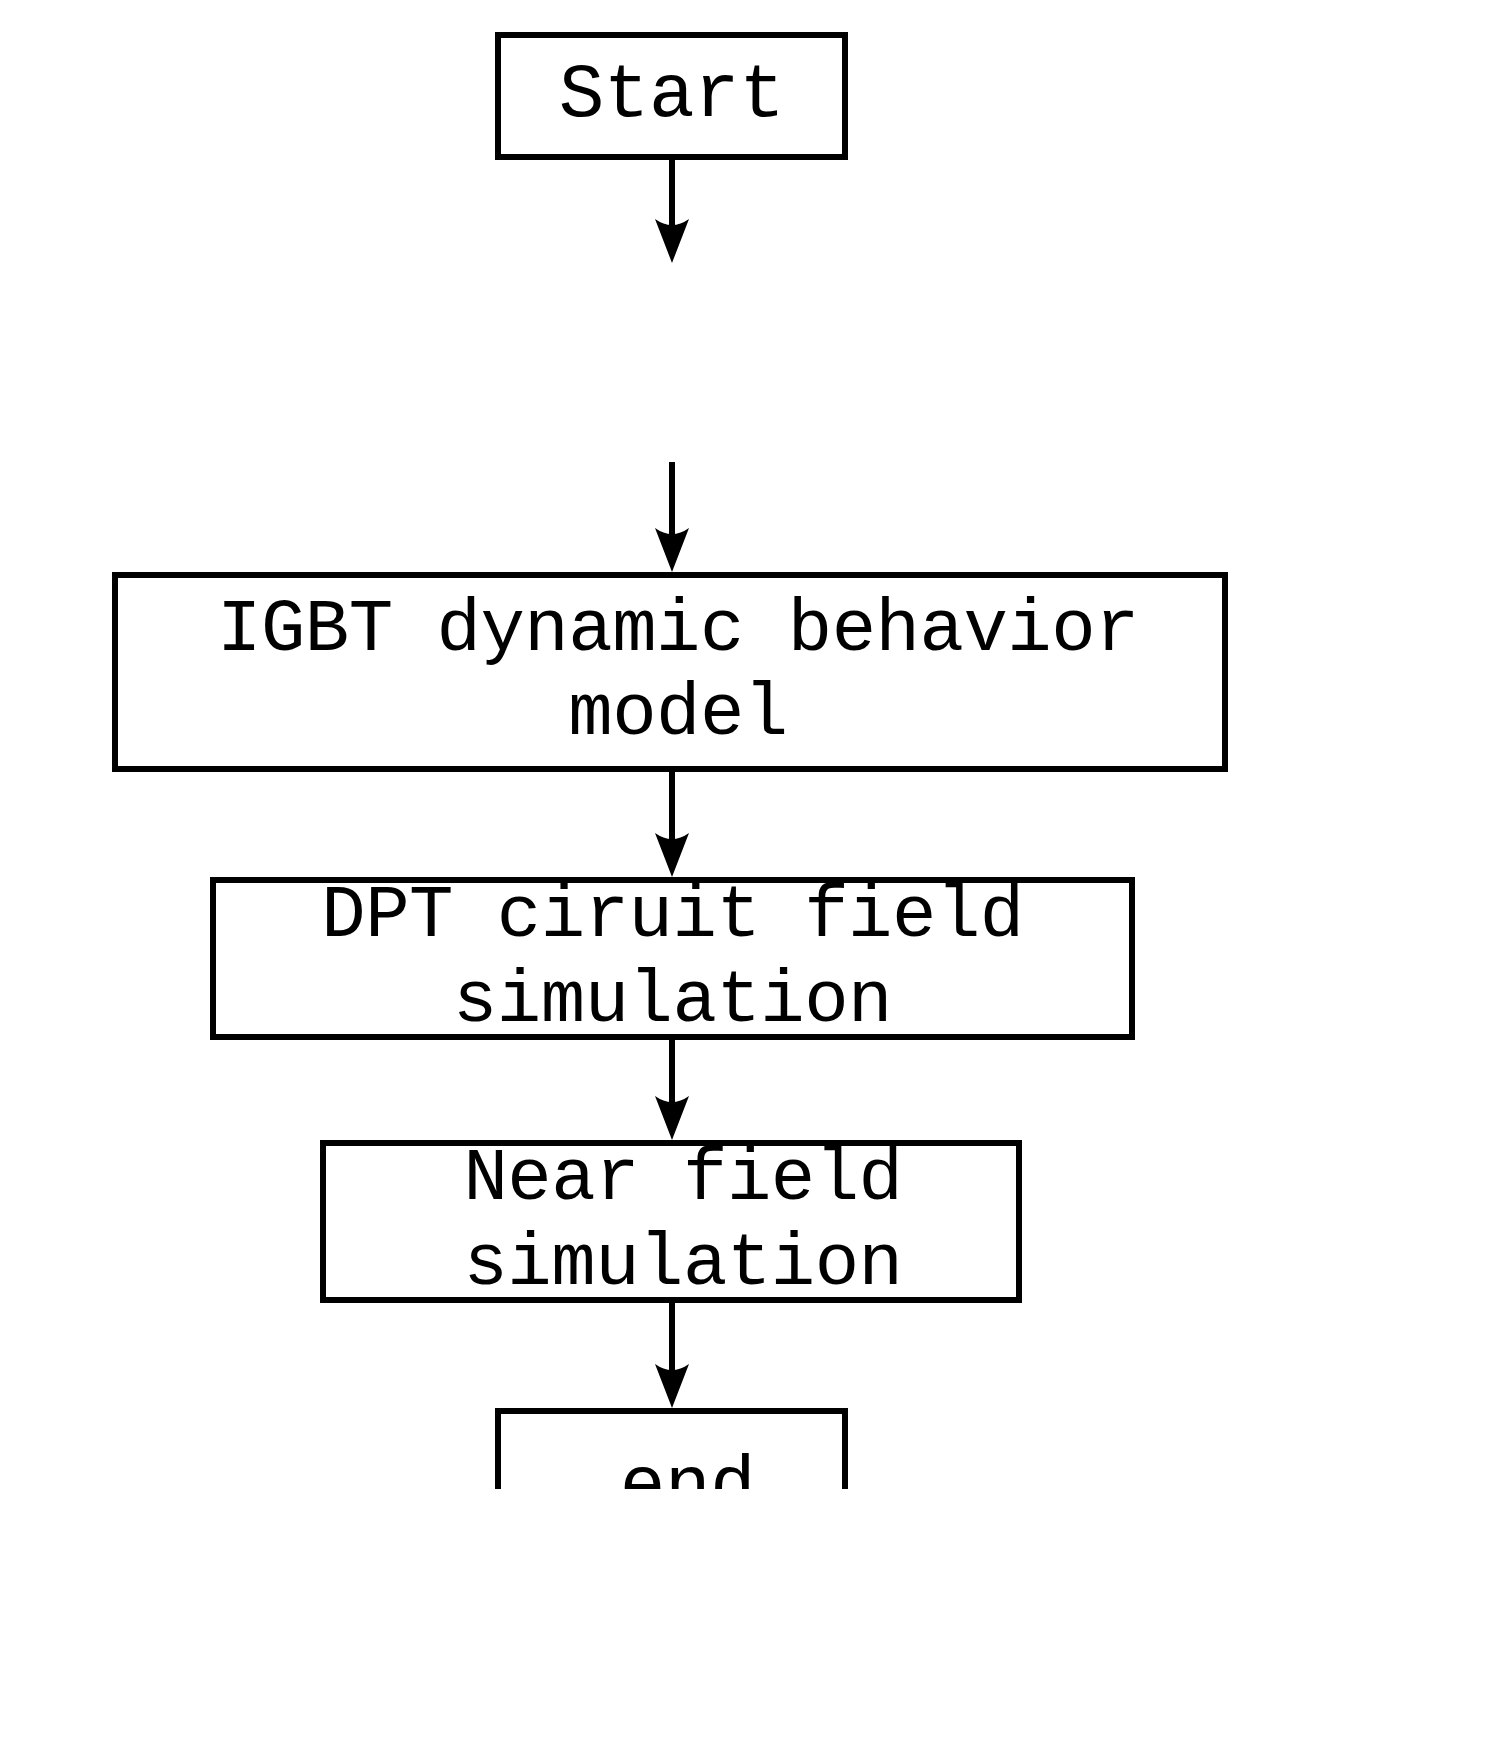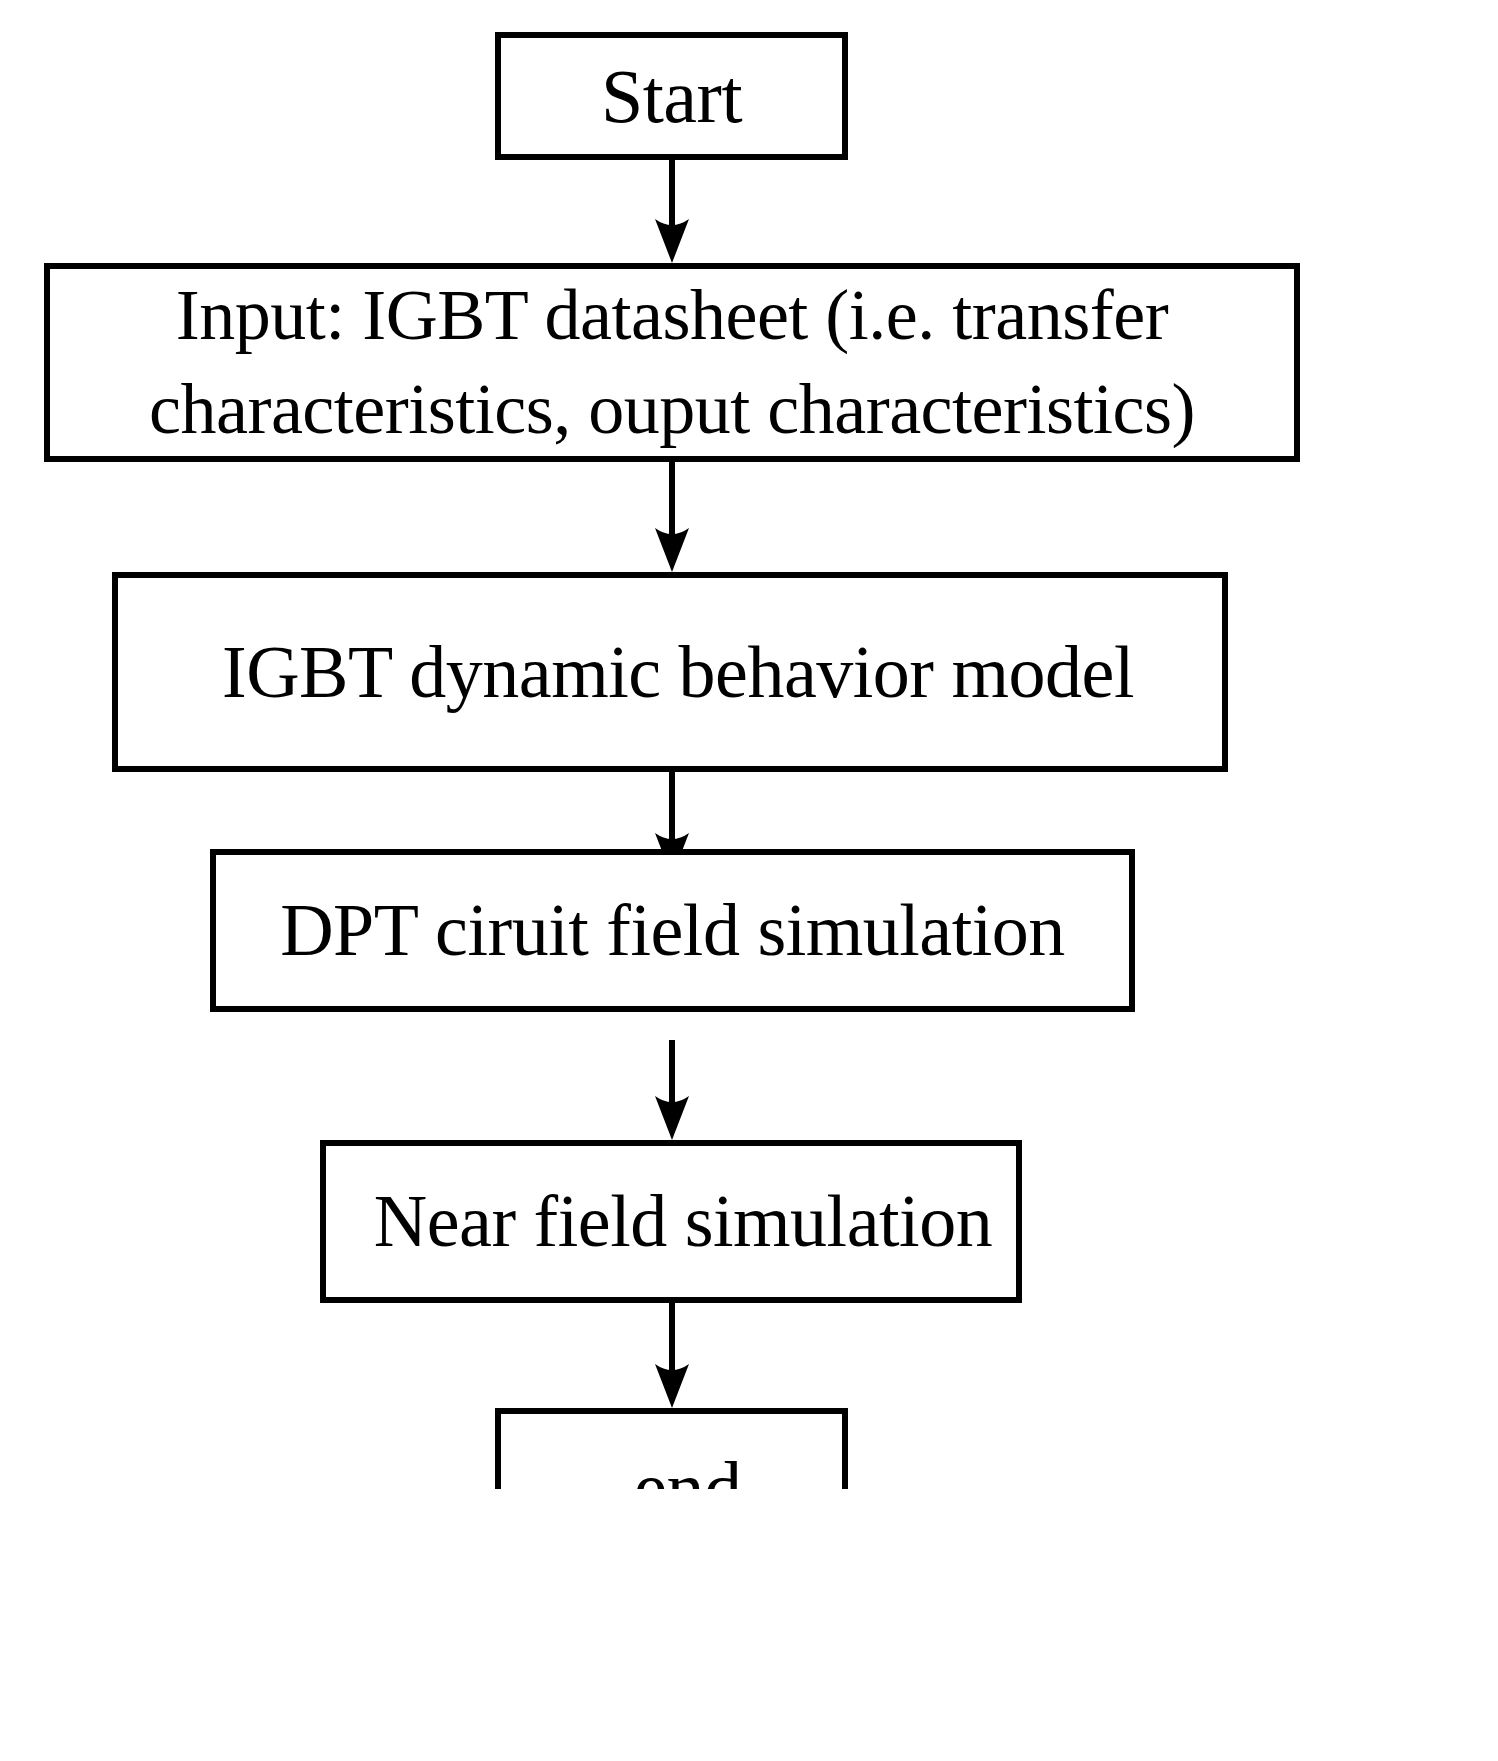--- a/index.html
+++ b/index.html
@@ -7,21 +7,21 @@
     margin: 0;
     padding: 0;
     background: #ffffff;
   }
   #canvas {
     position: relative;
     width: 1498px;
     height: 1489px;
     background: #ffffff;
     overflow: hidden;
-    font-family: Liberation Serif, serif;
+    font-family: Liberation Mono, monospace;
   }
   .node {
     position: absolute;
     box-sizing: border-box;
     background: #ffffff;
     border: 6px solid #000000;
     display: flex;
     align-items: center;
     justify-content: center;
     text-align: center;
@@ -77,28 +77,24 @@
     </div>
     <div class="edge" style="left: 642px; top: 1303px; width: 60px; height: 105px;">
       <svg width="60" height="105" viewBox="0 0 60 105">
         <line x1="30" y1="0" x2="30" y2="71" stroke="#000000" stroke-width="6"></line>
         <path d="M 30 105 L 13 61 Q 30 73 47 61 Z" fill="#000000"></path>
       </svg>
     </div>
     <div class="node small" style="left: 495px; top: 32px; width: 353px; height: 128px; border-color: rgb(0, 0, 0);">
       <span class="label">Start</span>
     </div>
-    <div class="node two-line" style="left: 44px; top: 263px; width: 1256px; height: 199px; border-color: rgb(0, 0, 0);">
-      <span class="label">Input: IGBT datasheet (i.e. transfer
-characteristics, ouput characteristics)</span>
-    </div>
     <div class="node" style="left: 112px; top: 572px; width: 1116px; height: 200px; border-color: rgb(0, 0, 0); padding-left: 16px;">
       <span class="label">IGBT dynamic behavior model</span>
     </div>
-    <div class="node" style="left: 210px; top: 849px; width: 925px; height: 163px; border-color: rgb(0, 0, 0);">
+    <div class="node" style="left: 210px; top: 877px; width: 925px; height: 163px; border-color: rgb(0, 0, 0);">
       <span class="label">DPT ciruit field simulation</span>
     </div>
     <div class="node" style="left: 320px; top: 1140px; width: 702px; height: 163px; border-color: rgb(0, 0, 0); padding-left: 24px;">
       <span class="label">Near field simulation</span>
     </div>
     <div class="node small" style="left: 495px; top: 1408px; width: 353px; height: 160px; border-color: rgb(0, 0, 0); padding-left: 32px;">
       <span class="label">end</span>
     </div>
   </div>
 

